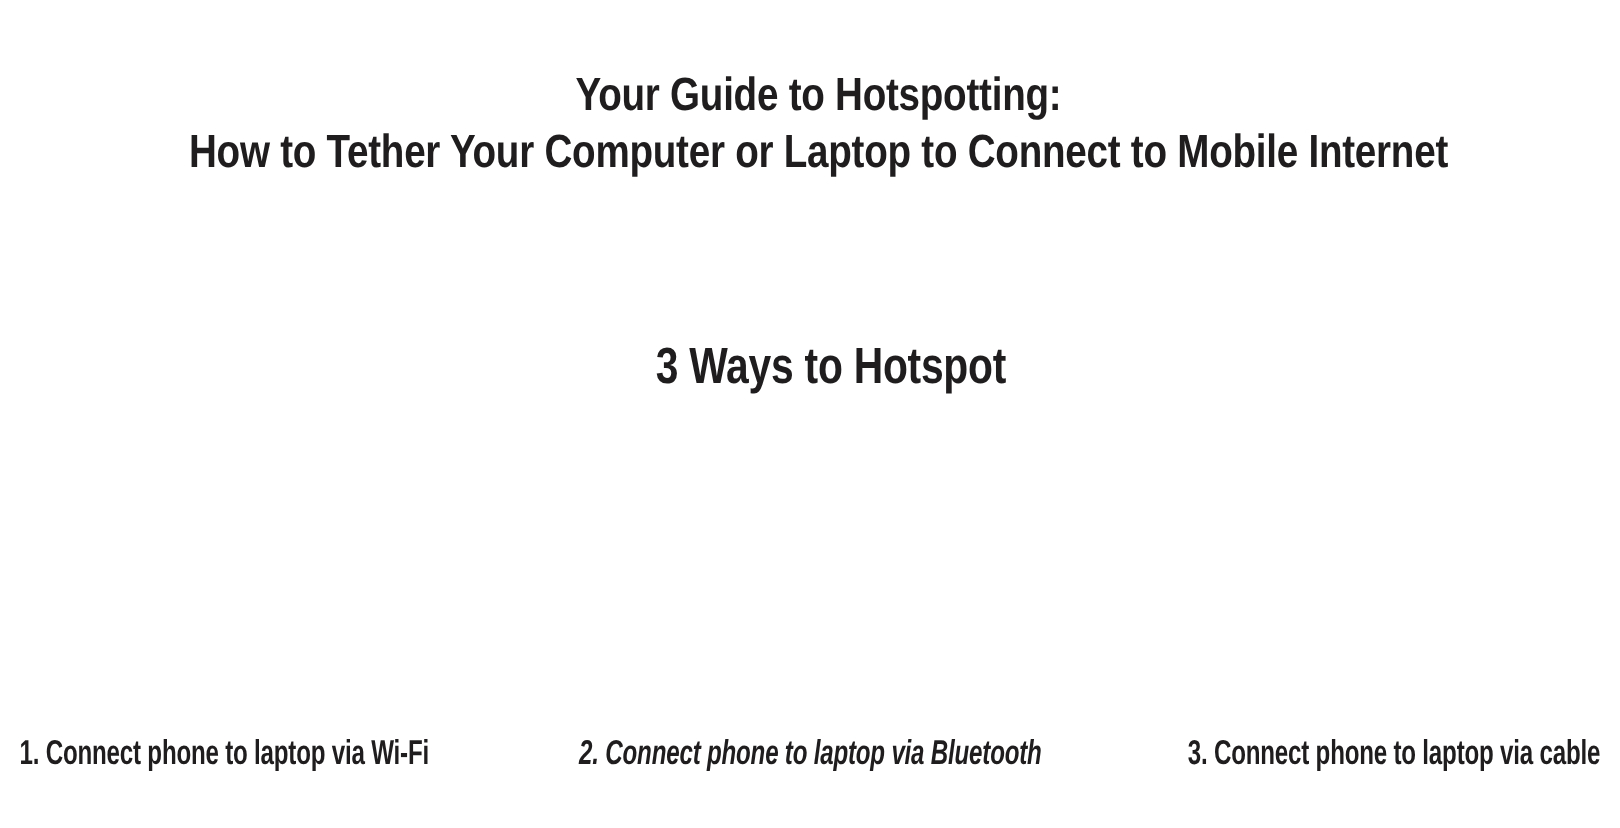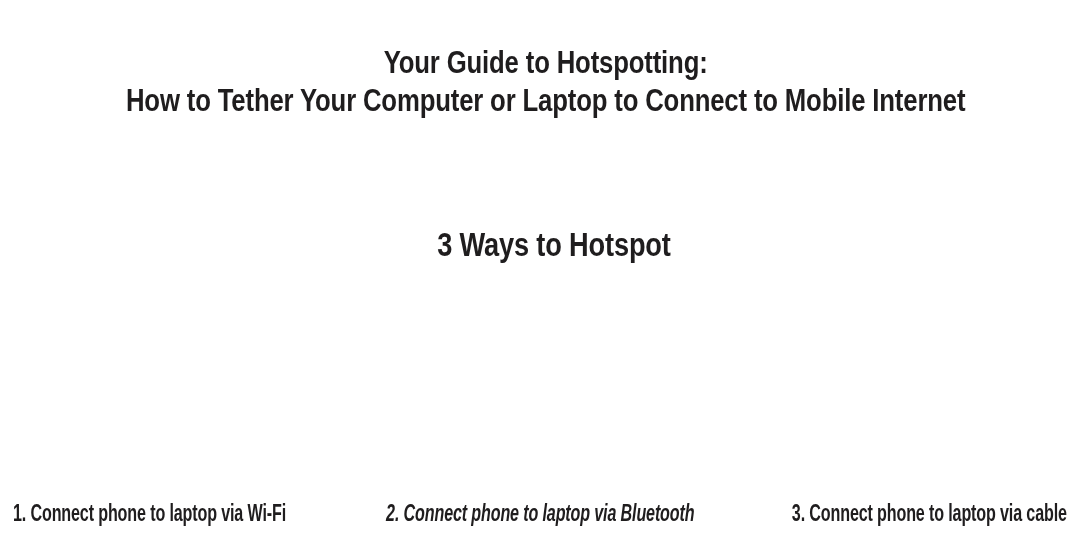--- a/index.html
+++ b/index.html
@@ -60,21 +60,21 @@
   
   .captions{
     position:absolute;
     top:488px;
     left:13px;
     right:13px;
     height:30px;
   }
   .cap{
     position:absolute;
-    top:12px;
+    top:0;
     left:0;
     width:100%;
     display:flex;
   }
   .cap-left  { justify-content:flex-start; }
   .cap-center{ justify-content:center;font-style:italic; }
   .cap-right { justify-content:flex-end;text-align:center; }
   .cap-text{
     white-space:nowrap;
     font-weight:700;

